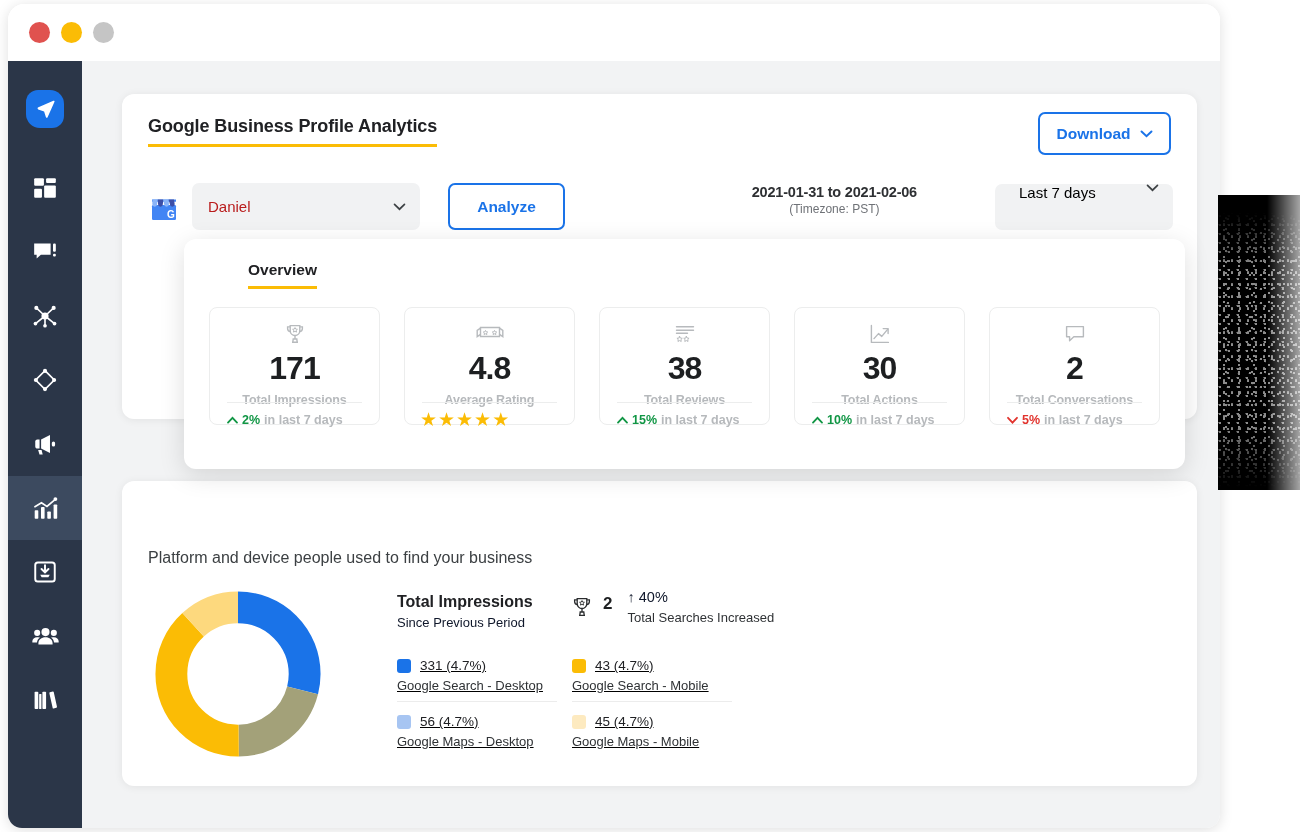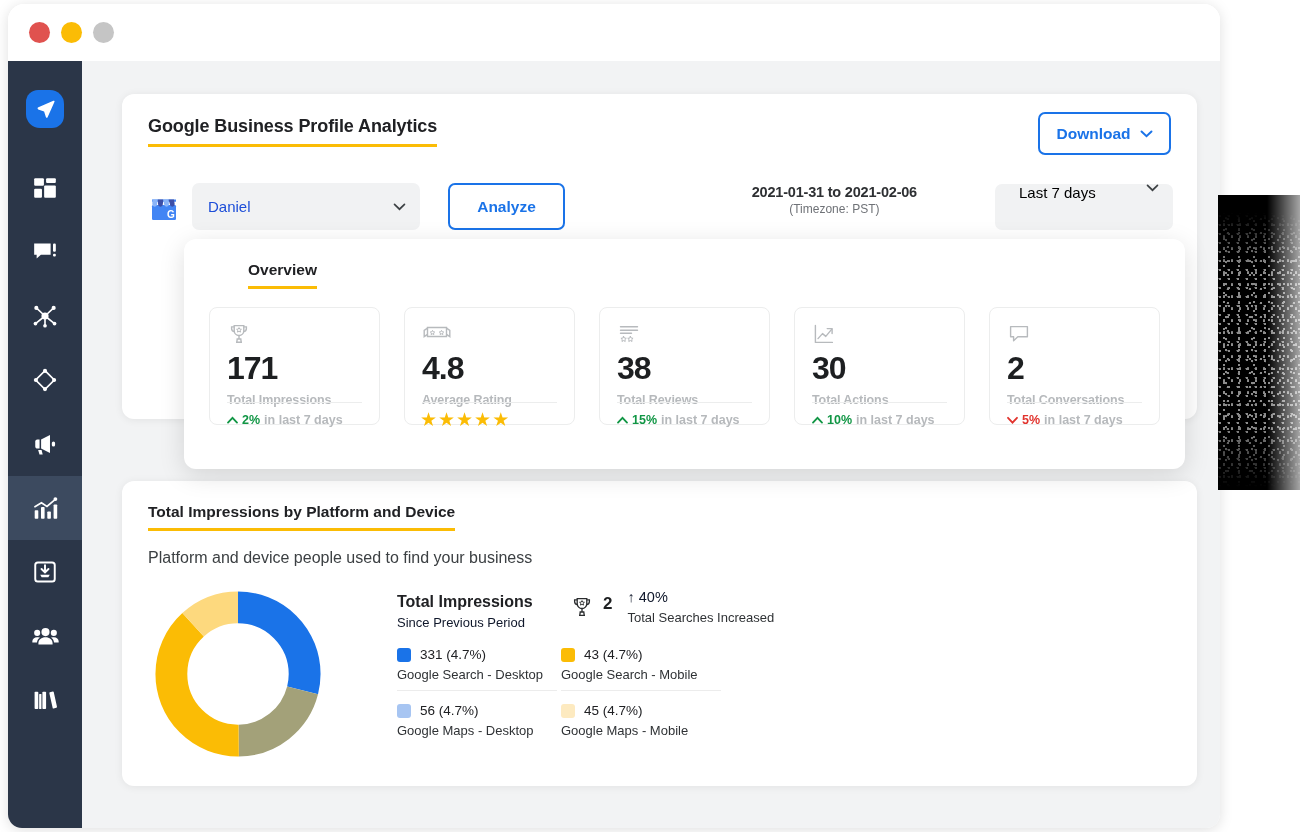--- a/index.html
+++ b/index.html
@@ -69,21 +69,21 @@
     padding-bottom:7px;
     border-bottom:3px solid #fbbc05;
   }
 
   .row-controls { position:absolute; left:26px; top:89px; width:1025px; height:48px; }
   .gmb-icon { position:absolute; left:0; top:8px; width:32px; height:32px; }
 
   .select-box {
     position:absolute; background:#f1f2f3; border-radius:7px; border:none;
     display:flex; align-items:center; justify-content:space-between;
-    padding:0 14px 0 16px; color:#1d4ed8; font-size:15px; cursor:pointer;
+    padding:0 14px 0 16px; color:#b91c1c; font-size:15px; cursor:pointer;
   }
   .sel-account { left:44px; top:0; width:228px; height:47px; }
   .btn-analyze {
     position:absolute; left:300px; top:0; width:117px; height:47px;
     border:2px solid #1a73e8; border-radius:7px; background:#fff;
     color:#1a73e8; font-size:15.5px; font-weight:bold;
     display:flex; align-items:center; justify-content:center; cursor:pointer;
   }
   .daterange {
     position:absolute; right:256px; top:1px; text-align:center;
@@ -110,21 +110,21 @@
     box-shadow:0 6px 26px rgba(0,0,0,.13);
     z-index:5;
   }
   .ov-title {
     position:absolute; left:26px; top:22px;
     font-size:15.5px; font-weight:bold; color:#202124;
     padding-bottom:7px; border-bottom:3px solid #fbbc05;margin-left:38px;
   }
   .stat-grid {
     position:absolute; left:25px; top:68px; width:951px; height:118px;
-    display:flex; gap:24px;
+    display:flex; gap:24px;text-align:center;
   }
   .stat-card {
     flex:1; border:1px solid #eceded; border-radius:8px;
     padding:14px 17px 0 17px; position:relative;
   }
   .stat-icon { height:24px; color:#b7babd; }
   .stat-value { font-size:32px; font-weight:bold; color:#1d1f21; letter-spacing:-1px;
                 line-height:1; margin-top:6px; }
   .stat-label { font-size:12.5px; color:#b6b9bc; margin-top:9px; font-weight:bold;
                 letter-spacing:-.1px; }
@@ -145,22 +145,22 @@
     padding-bottom:7px; border-bottom:3px solid #fbbc05;
   }
   .ch-sub { position:absolute; left:26px; top:68px; font-size:16px; color:#3c4043; }
 
   .donut-wrap { position:absolute; left:28px; top:105px; width:176px; height:176px; }
   .donut { width:176px; height:176px; display:block; }
 
   .legend-area { position:absolute; left:275px; top:112px; width:400px; }
   .leg-h { font-size:16px; font-weight:bold; color:#202124; }
   .leg-sh { font-size:13px; color:#0f172a; margin-top:4px; }
-  .leg-grid { margin-top:17px; display:grid; grid-template-columns:160px 160px;
-              column-gap:4px; }
+  .leg-grid { margin-top:28px; display:grid; grid-template-columns:160px 160px;
+              column-gap:15px;text-decoration:underline; }
   .leg-cell { padding-bottom:8px; }
   .leg-cell.top { border-bottom:1px solid #ececec; margin-bottom:12px; }
   .leg-row1 { display:flex; align-items:center; gap:9px; }
   .sw { width:14px; height:14px; border-radius:3px; flex:none; }
   .leg-val { font-size:13.5px; color:#202124; }
   .leg-name { font-size:13px; color:#2f3235; margin-top:5px; }
 
   .searches { position:absolute; left:448px; top:108px; display:flex; align-items:flex-start; gap:9px; }
   .tr-icon { width:24px; height:24px; color:#2a2c2e; margin-top:6px; }
   .tr-count { font-size:17px; font-weight:bold; color:#1d1f21; margin-top:5px; }
@@ -463,21 +463,20 @@
                 </svg>
               <span class="pct down">5%</span>
               <span>in last 7 days</span>
             </div>
           </div>
 
         </div>
       </section>
 
       <section class="card card-bottom">
-        <div class="ch-title">Total Impressions by Platform and Device</div>
         <div class="ch-sub">Platform and device people used to find your business</div>
 
         <div class="donut-wrap">
           <svg class="donut" viewBox="0 0 42 42">
             <g transform="rotate(-90 21 21)">
               <circle r="15.9" cx="21" cy="21" fill="transparent" stroke="#1a73e8" stroke-width="7.6" stroke-dasharray="28.9 71.1" stroke-dashoffset="0"></circle>
               <circle r="15.9" cx="21" cy="21" fill="transparent" stroke="#a3a179" stroke-width="7.6" stroke-dasharray="20.8 79.2" stroke-dashoffset="-28.9"></circle>
               <circle r="15.9" cx="21" cy="21" fill="transparent" stroke="#fbbc05" stroke-width="7.6" stroke-dasharray="38.3 61.7" stroke-dashoffset="-49.7"></circle>
               <circle r="15.9" cx="21" cy="21" fill="transparent" stroke="#fdd97e" stroke-width="7.6" stroke-dasharray="12 88" stroke-dashoffset="-88"></circle>
             </g>

